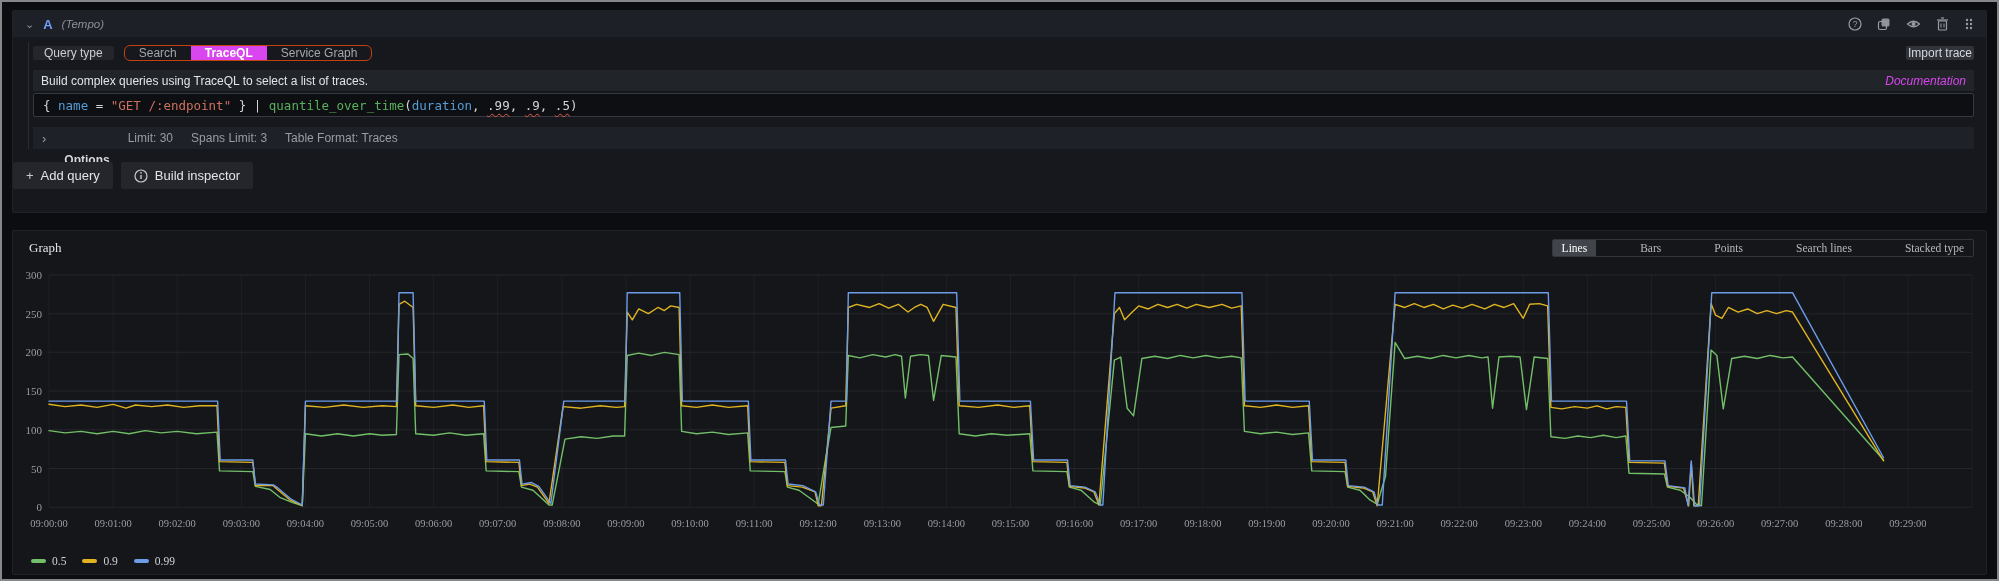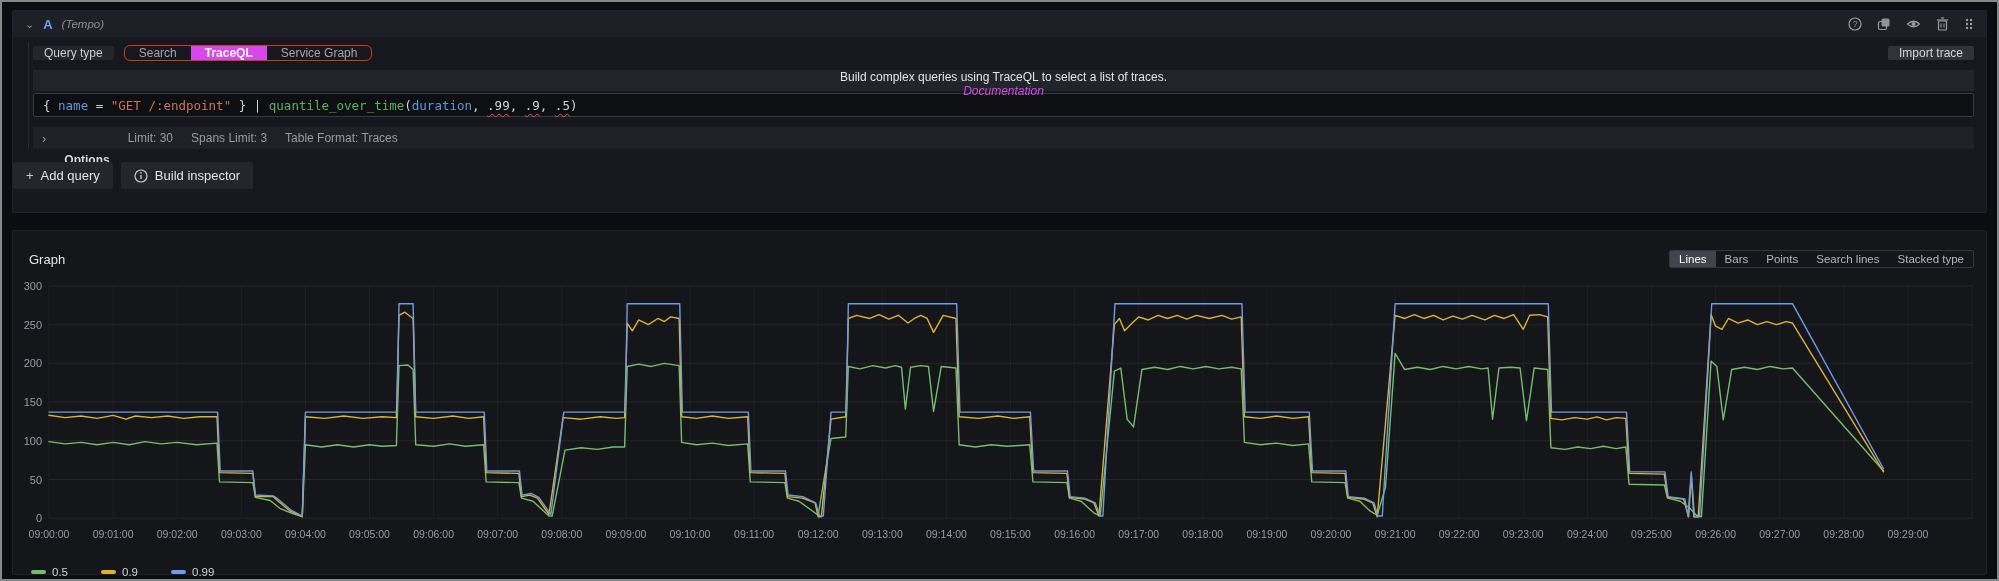--- a/index.html
+++ b/index.html
@@ -39,27 +39,27 @@
     display:flex; align-items:center; padding:0 11px; border-radius:2px; margin-right:10px;
   }
   .radio-group { display:flex; border:1px solid #c2410c; border-radius:6px; overflow:hidden; }
   .radio-item {
     display:flex; align-items:center; padding:0 14px;
     color:#a2a6ad; font-size:12px; cursor:pointer; white-space:nowrap;
   }
   .radio-item.active { background:#d946ef; color:#ffffff; font-weight:bold; }
   .btn-import {
     margin-left:auto; background:#30333a; color:#d5d7db; font-size:12px;
-    border:none; border-radius:2px; padding:0 11px; cursor:pointer;
+    border:none; border-radius:2px; padding:0 2px; cursor:pointer;
     font-family:inherit;
   }
   .info-bar {
     margin-top:6px; height:21px; background:#212428;
     display:flex; align-items:center; justify-content:space-between; padding:0 8px;
-    font-size:12px; color:#e3e4e8;flex-direction:column;
+    font-size:12px; color:#e3e4e8;
   }
   .doc-link { color:#d946ef; cursor:pointer;font-style:italic; }
   .code-editor {
     margin-top:2px; height:24px; background:#0d0f13;
     border:1px solid #36393f; border-radius:2px;
     display:flex; align-items:center; padding:0 9px;
     font-family:"DejaVu Sans Mono","Liberation Mono",monospace;
     font-size:12.5px; white-space:pre; cursor:text;
   }
   .squiggle { text-decoration:underline; text-decoration-style:wavy; text-decoration-color:#e0594b; text-underline-offset:3px; text-decoration-thickness:1px; }
@@ -73,32 +73,33 @@
   .gbtn {
     background:#24262c; color:#e3e4e8; font-size:13px; font-weight:500;
     border:none; border-radius:2px; padding:6px 13px; cursor:pointer;
     display:flex; align-items:center; gap:7px; font-family:inherit;
   }
   .gbtn .bicon { color:#c8cacd; font-size:13px; display:flex; align-items:center; }
   
   .graph-panel {
     margin-top:17px; height:345px;
     background:#14161a; border:1px solid #1f2227; border-radius:2px;
-    padding:11px 6px;
+    padding:0 6px;
+    font-family:Liberation Serif, serif;
   }
   .gp-header { height:30px; display:flex; align-items:center; justify-content:space-between; padding:4px 6px 0 10px; }
   .gp-title { font-size:13px; font-weight:500; color:#e3e4e8; }
-  .mode-toggle { display:flex; border:1px solid #33363c; border-radius:2px; overflow:hidden; }
+  .mode-toggle { display:flex; border:1px solid #33363c; border-radius:2px; overflow:hidden;gap:35px; }
   .mode {
     padding:2px 9px; font-size:11.5px; color:#b4b7bd; cursor:pointer; white-space:nowrap;
   }
   .mode.active { background:#41444b; color:#ffffff; }
   .chart-wrap { height:290px; }
   .chart-wrap svg { width:100%; height:100%; display:block; }
-  .legend { height:20px; display:flex; align-items:center; gap:33px; padding-left:12px; }
+  .legend { height:20px; display:flex; align-items:center; gap:16px; padding-left:12px; }
   .legend-item { display:flex; align-items:center; gap:6px; font-size:11.5px; color:#d0d2d6; cursor:pointer; }
   .legend-dash { width:15px; height:4px; border-radius:2px; }
 </style>
 </head>
 <body>
 
 <div class="frame">
 
   <section class="query-panel">
     <header class="qp-header">

